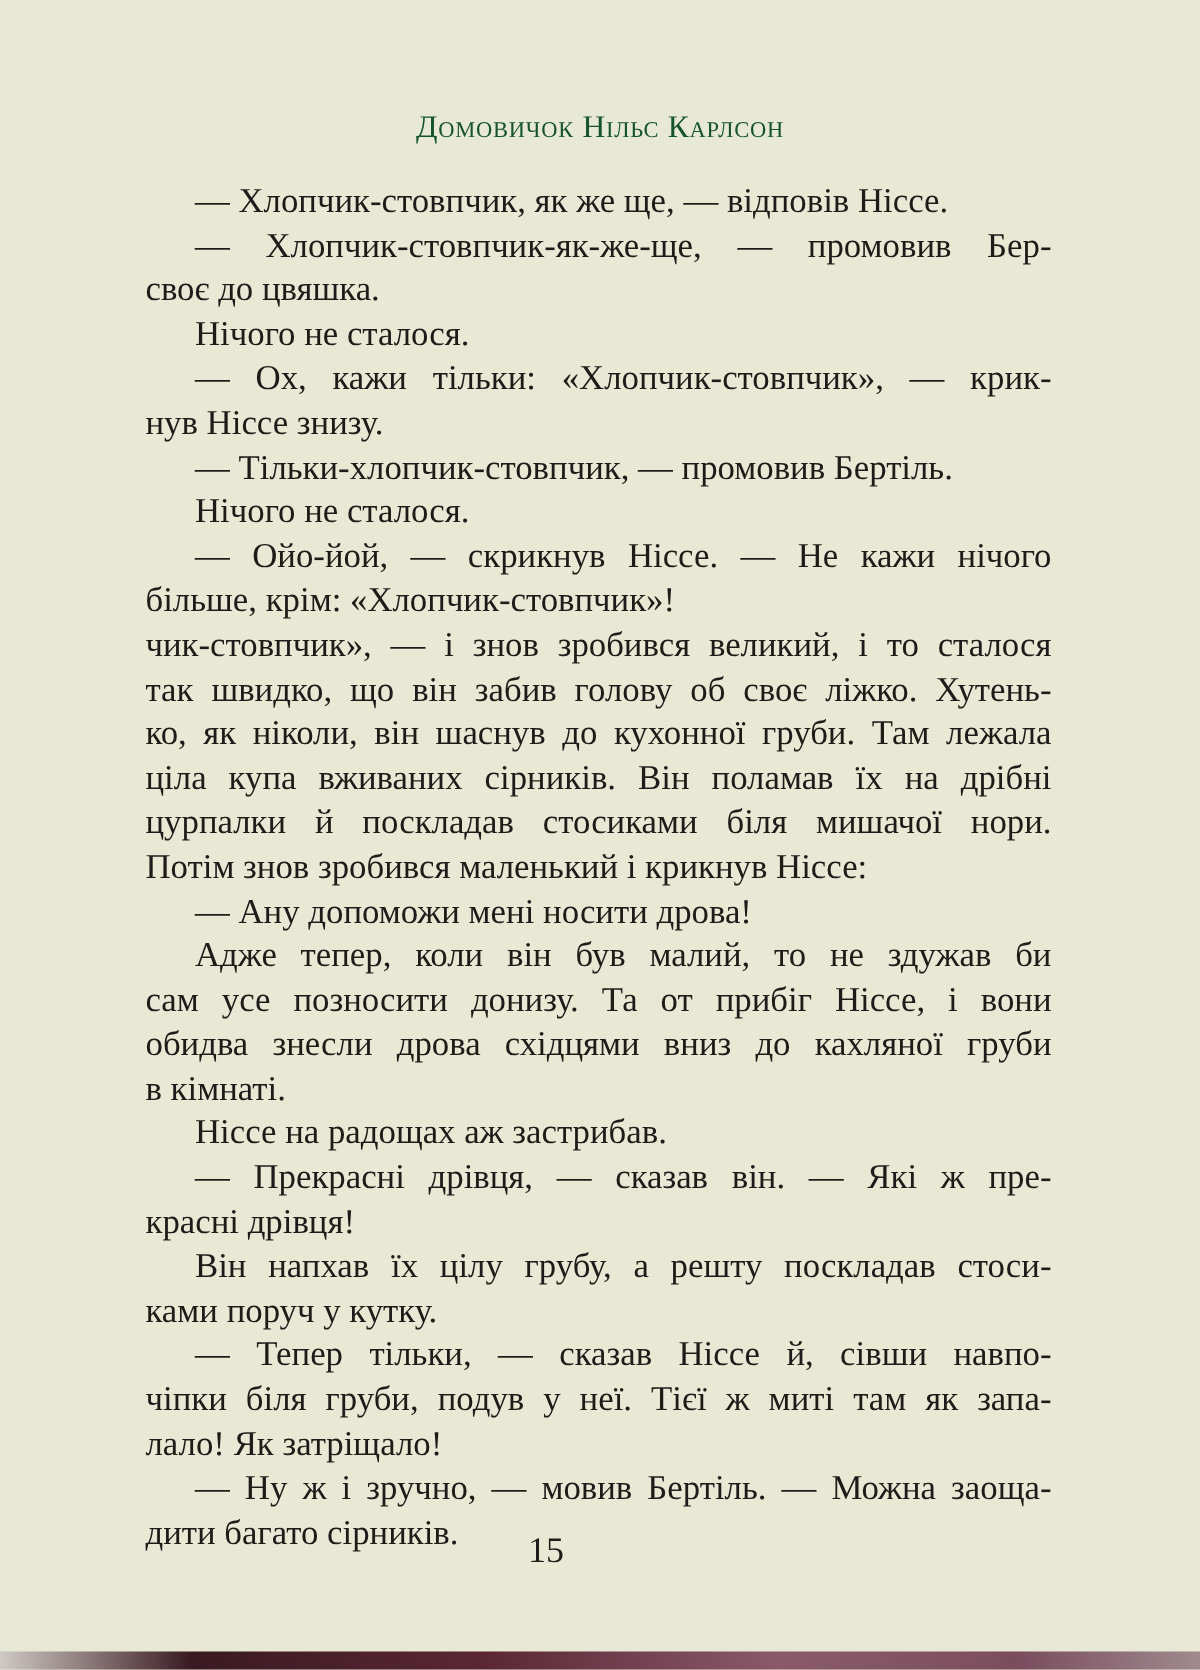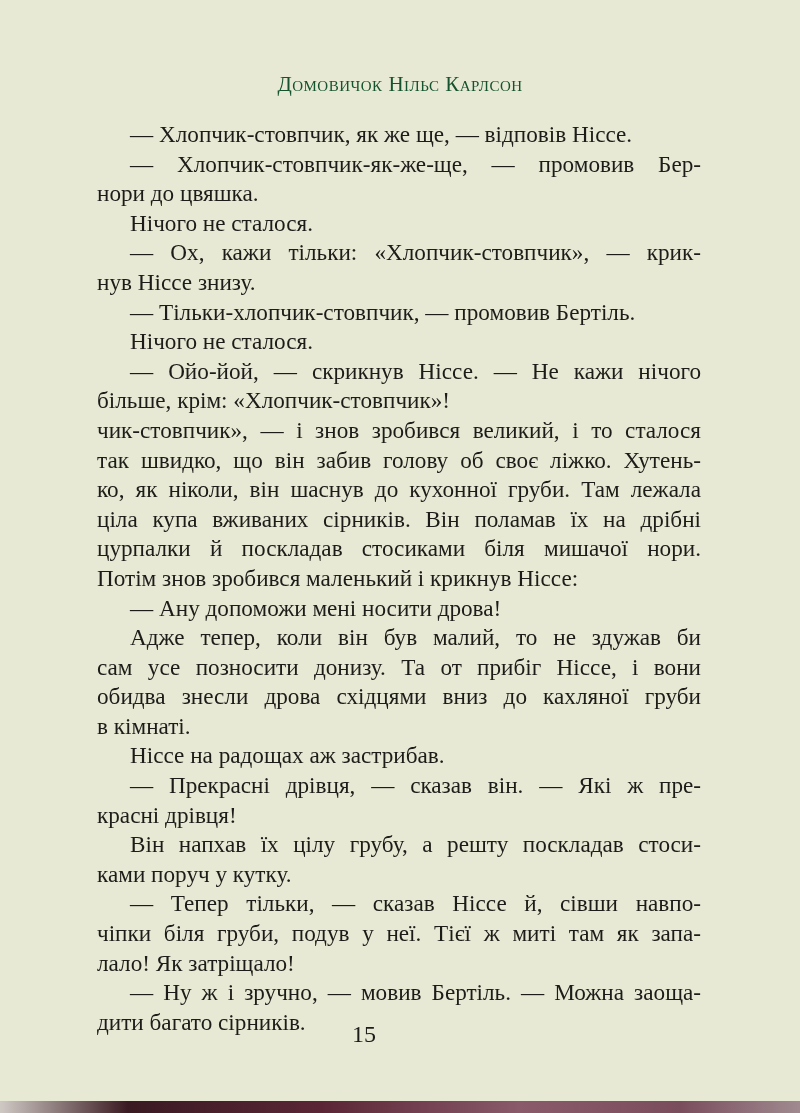--- a/index.html
+++ b/index.html
@@ -38,21 +38,21 @@
   }
 </style>
 </head>
 <body>
 
 <div class="page">
   <div class="running-head">Домовичок Нільс Карлсон</div>
   <div class="body-text" id="body-text">
       <div class="line indent last">— Хлопчик-стовпчик, як же ще, — відповів Ніссе.</div>
       <div class="line indent">— Хлопчик-стовпчик-як-же-ще, — промовив Бер-</div>
-      <div class="line last">нори до цвяшка.</div>
+      <div class="line last">своє до цвяшка.</div>
       <div class="line indent last">Нічого не сталося.</div>
       <div class="line indent">— Ох, кажи тільки: «Хлопчик-стовпчик», — крик-</div>
       <div class="line last">нув Ніссе знизу.</div>
       <div class="line indent last">— Тільки-хлопчик-стовпчик, — промовив Бертіль.</div>
       <div class="line indent last">Нічого не сталося.</div>
       <div class="line indent">— Ойо-йой, — скрикнув Ніссе. — Не кажи нічого</div>
       <div class="line last">більше, крім: «Хлопчик-стовпчик»!</div>
       <div class="line">чик-стовпчик», — і знов зробився великий, і то сталося</div>
       <div class="line">так швидко, що він забив голову об своє ліжко. Хутень-</div>
       <div class="line">ко, як ніколи, він шаснув до кухонної груби. Там лежала</div>

